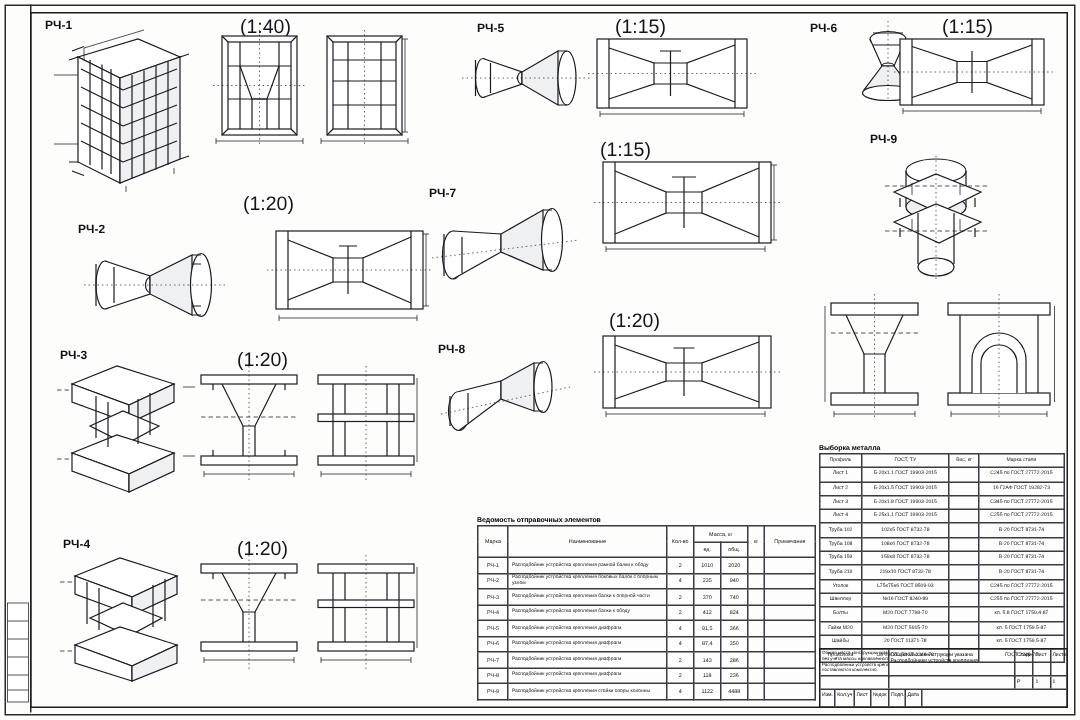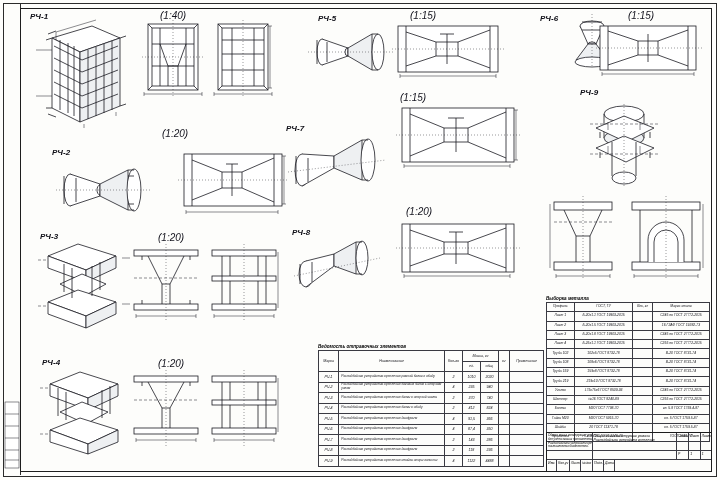--- a/index.html
+++ b/index.html
@@ -1,22 +1,22 @@
 <!DOCTYPE html>
 <html><head>
 <meta charset="utf-8">
 <style>
   html,body{margin:0;padding:0;}
   body{width:720px;height:480px;background:#ffffff;font-family:"Liberation Sans",sans-serif;overflow:hidden;}
-  #sheet{position:relative;width:720px;height:480px;background:#fdfdfb;font-style:italic;}
+  #sheet{position:relative;width:720px;height:480px;background:#fdfdfb;}
   .frame-outer{position:absolute;left:3px;top:3px;width:712px;height:472px;border:1px solid #2b2b2b;}
   .frame-inner{position:absolute;left:20px;top:8px;width:690px;height:462px;border:1.6px solid #1d1d1d;}
   .leftstrip{position:absolute;left:3px;top:3px;width:17px;height:472px;border-right:1px solid #2b2b2b;}
   .tag{position:absolute;font-size:8px;font-weight:bold;color:#101018;white-space:nowrap;}
-  .scale{position:absolute;font-size:10px;color:#14141e;white-space:nowrap;}
+  .scale{position:absolute;font-size:13px;color:#14141e;white-space:nowrap;}
   .unit{position:absolute;}
   svg{display:block;overflow:visible;}
   .ln{stroke:#1b1b22;fill:none;}
   .thin{stroke-width:.5;}
   .med{stroke-width:.8;}
   .dash{stroke-dasharray:3 2;stroke-width:.5;}
   .dot{stroke-dasharray:1 2;stroke-width:.45;}
   .fillw{fill:#ffffff;}
   .fillg{fill:#eef0f2;}
   

